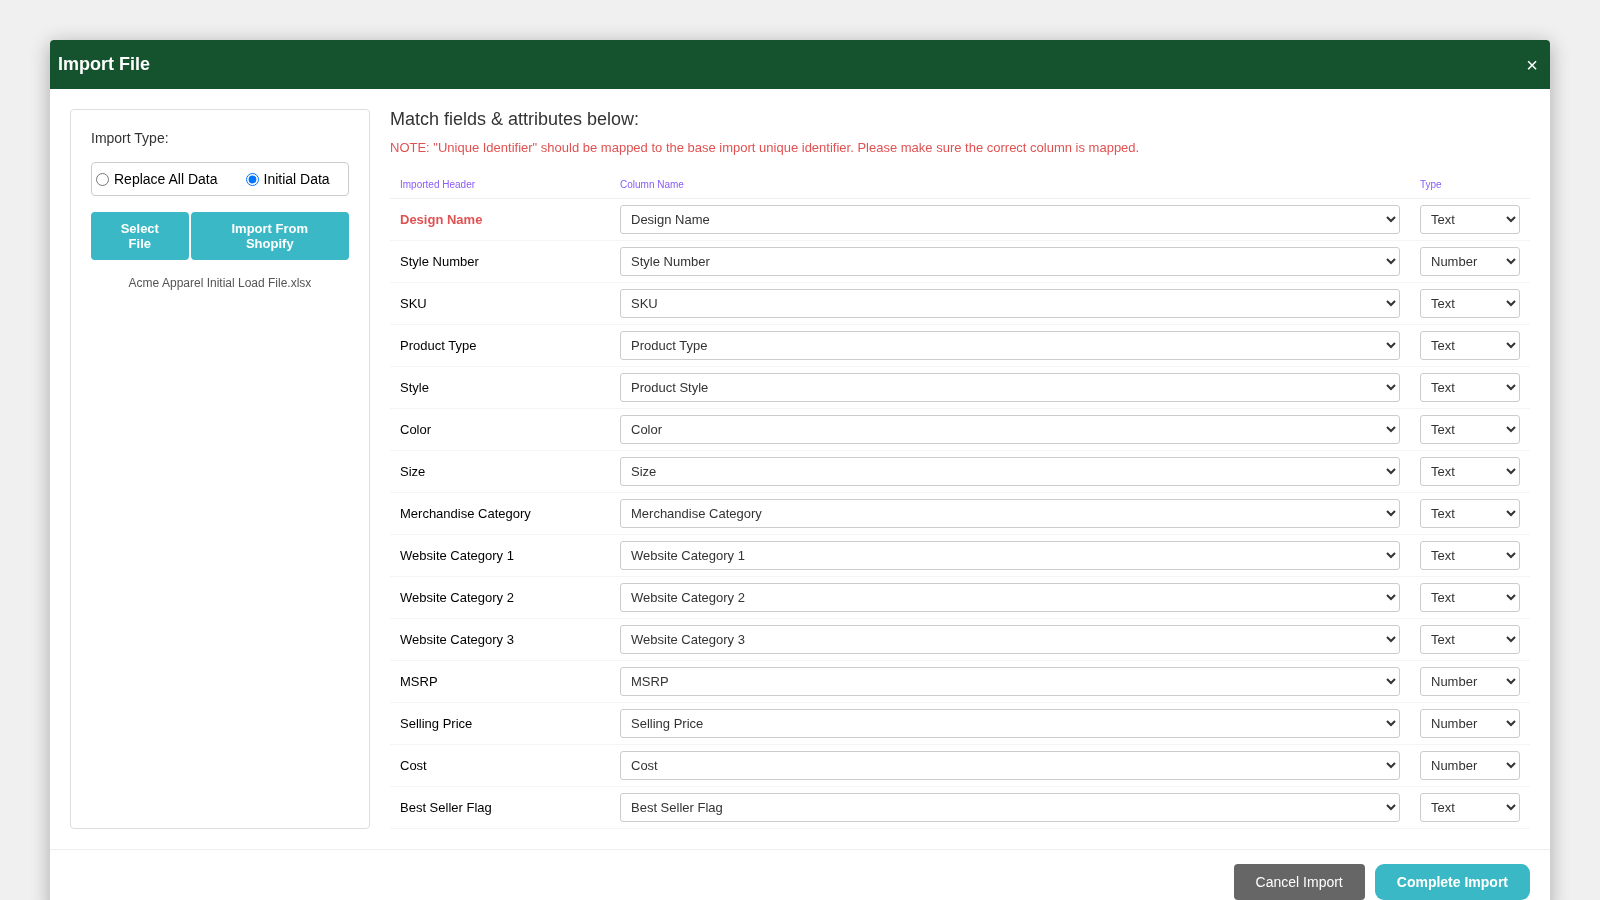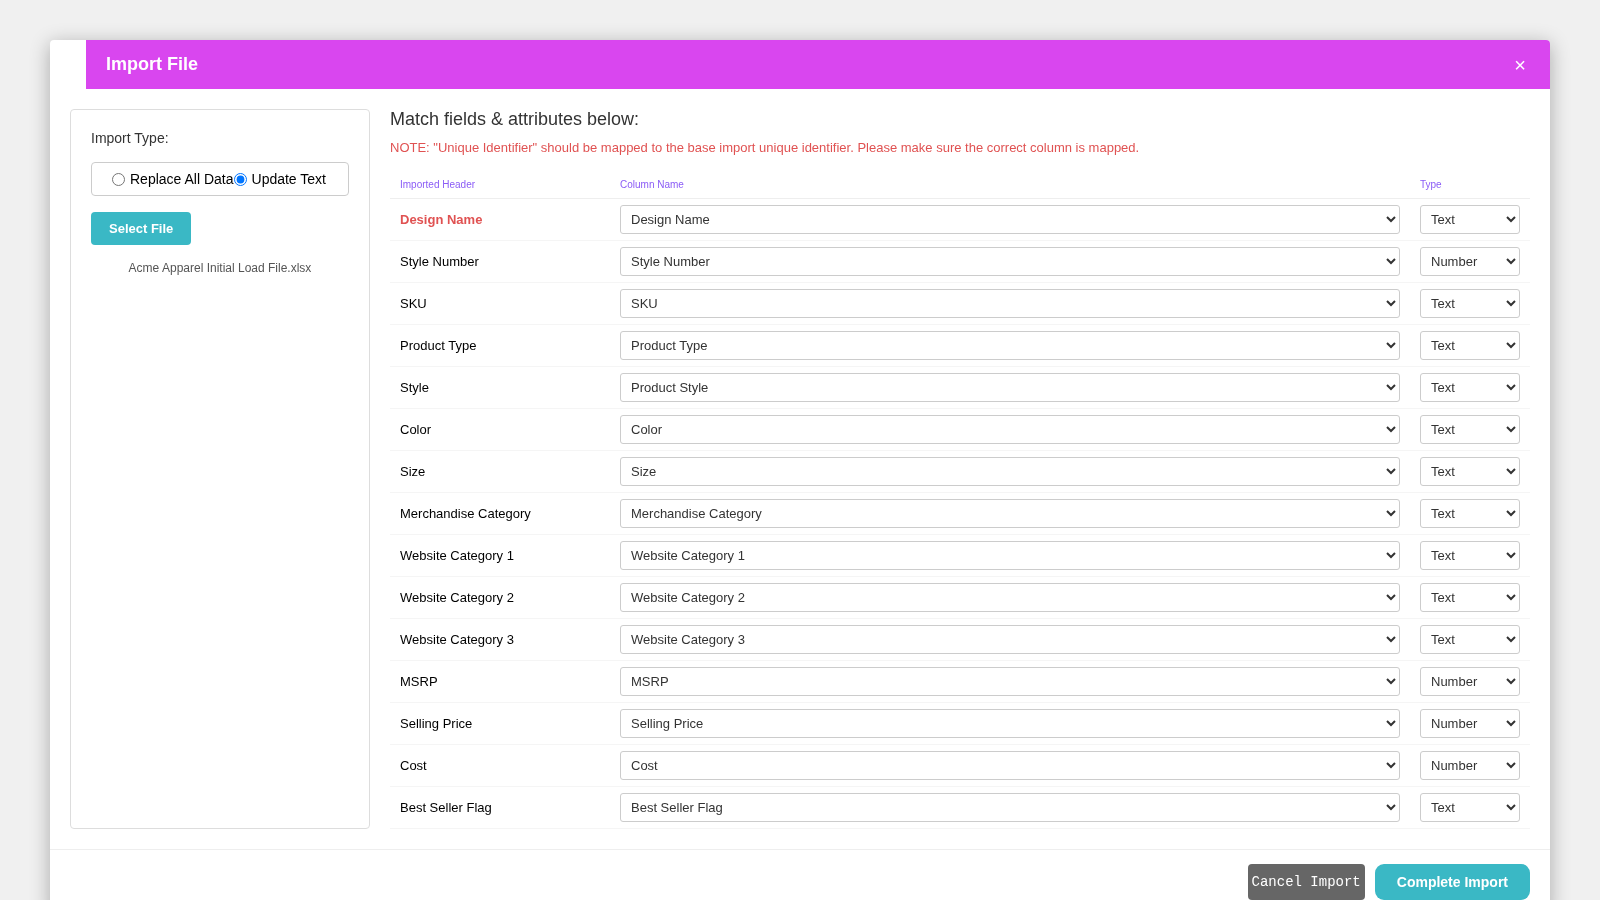--- a/index.html
+++ b/index.html
@@ -14,27 +14,26 @@
       min-height: 900px;
     }
     .modal {
       background: #fff;
       width: 1500px;
       border-radius: 4px;
       box-shadow: 0 4px 20px rgba(0,0,0,0.3);
       overflow: hidden;
     }
     .modal-header {
-      background: #d946ef;
-      color: #fff;
-      padding: 14px 20px;
+      background: #14532d;
+      color: #fff;
+      padding: 14px 8px;
       display: flex;
       align-items: center;
       justify-content: space-between;
-      margin-left: 36px;
     }
     .modal-header-title {
       font-size: 18px;
       font-weight: bold;
     }
     .modal-close {
       background: none;
       border: none;
       color: #fff;
       font-size: 20px;
@@ -57,25 +56,25 @@
       display: flex;
       flex-direction: column;
       gap: 16px;
     }
     .import-type-label {
       font-weight: normal;
       color: #333;
     }
     .radio-group {
       display: flex;
-      gap: 0;
+      gap: 28px;
       align-items: center;
       border: 1px solid #ccc;
       border-radius: 4px;
-      padding: 8px 20px;
+      padding: 8px 4px;
     }
     .radio-option {
       display: flex;
       align-items: center;
       gap: 5px;
       cursor: pointer;
     }
     .radio-option input[type="radio"] {
       cursor: pointer;
     }
@@ -170,24 +169,23 @@
       justify-content: flex-end;
       padding: 14px 20px;
       gap: 10px;
       border-top: 1px solid #eee;
     }
     .btn-cancel {
       background: #666;
       color: #fff;
       border: none;
       border-radius: 4px;
-      padding: 10px 4px;
+      padding: 10px 22px;
       cursor: pointer;
       font-size: 14px;
-      font-family: Liberation Mono, monospace;
     }
     .btn-complete {
       background: #3ab8c5;
       color: #fff;
       border: none;
       border-radius: 9px;
       padding: 10px 22px;
       cursor: pointer;
       font-size: 14px;
       font-weight: bold;
@@ -210,25 +208,26 @@
 
     <div class="left-panel">
       <div class="import-type-label">Import Type:</div>
       <div class="radio-group">
         <label class="radio-option">
           <input type="radio" name="import_type" style="">
           <span>Replace All Data</span>
         </label>
         <label class="radio-option">
           <input type="radio" name="import_type" checked="" style="">
-          <span>Update Text</span>
+          <span>Initial Data</span>
         </label>
       </div>
       <div class="btn-group">
         <button class="btn-select-file">Select File</button>
+        <button class="btn-import-shopify">Import From Shopify</button>
       </div>
       <div class="file-name">Acme Apparel Initial Load File.xlsx</div>
     </div>
 
     <div class="right-panel">
       <div class="match-fields-text">Match fields &amp; attributes below:</div>
       <div class="note-text">NOTE: "Unique Identifier" should be mapped to the base import unique identifier. Please make sure the correct column is mapped.</div>
 
       <table class="field-table">
         <thead>

